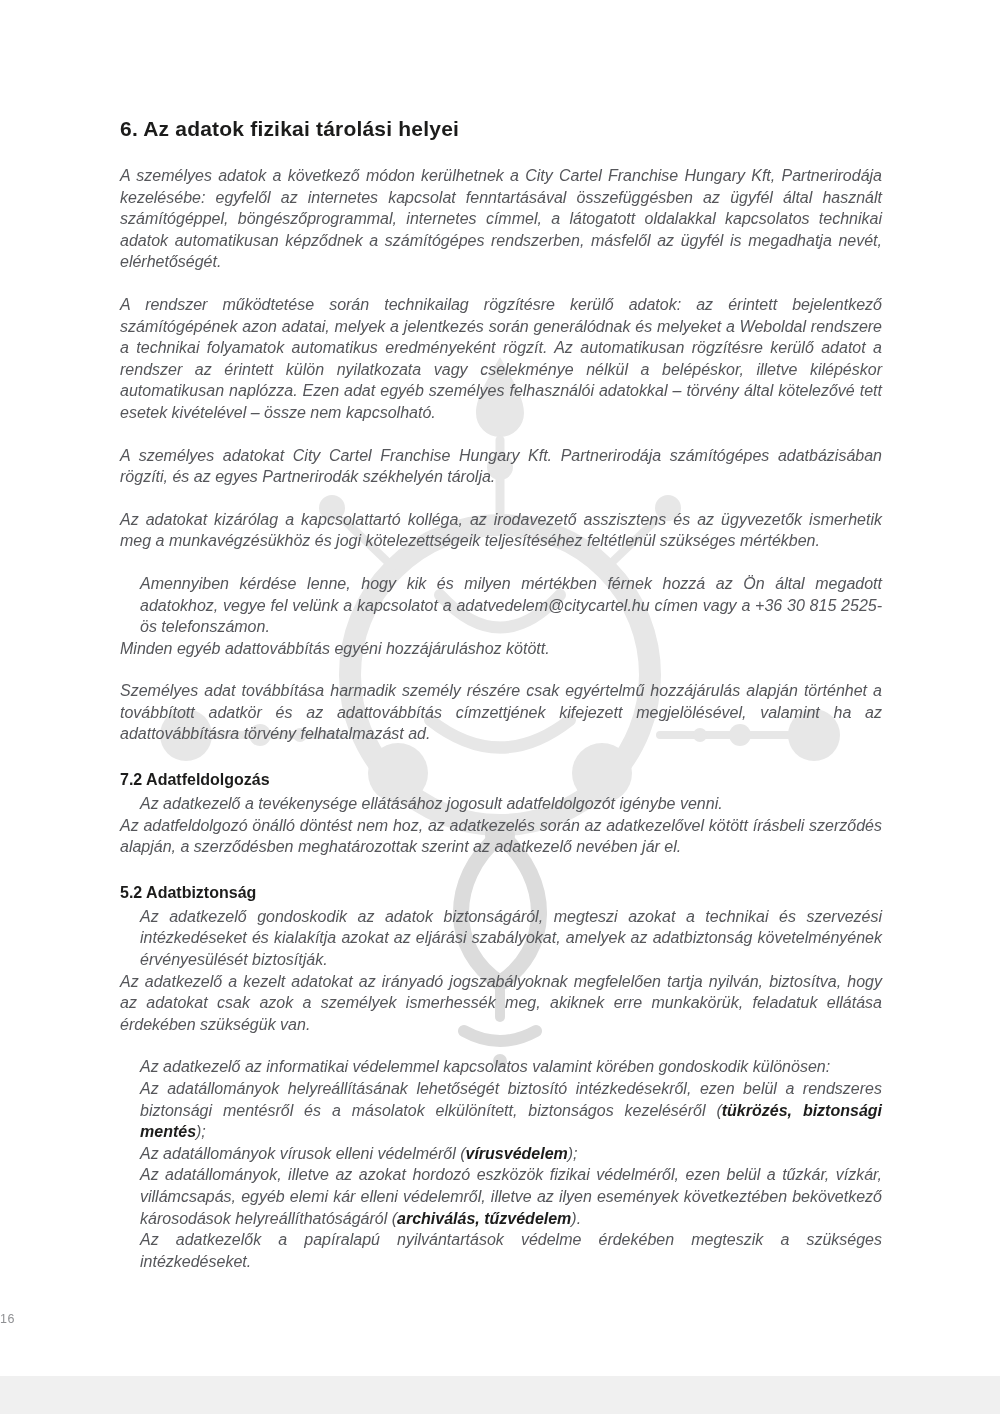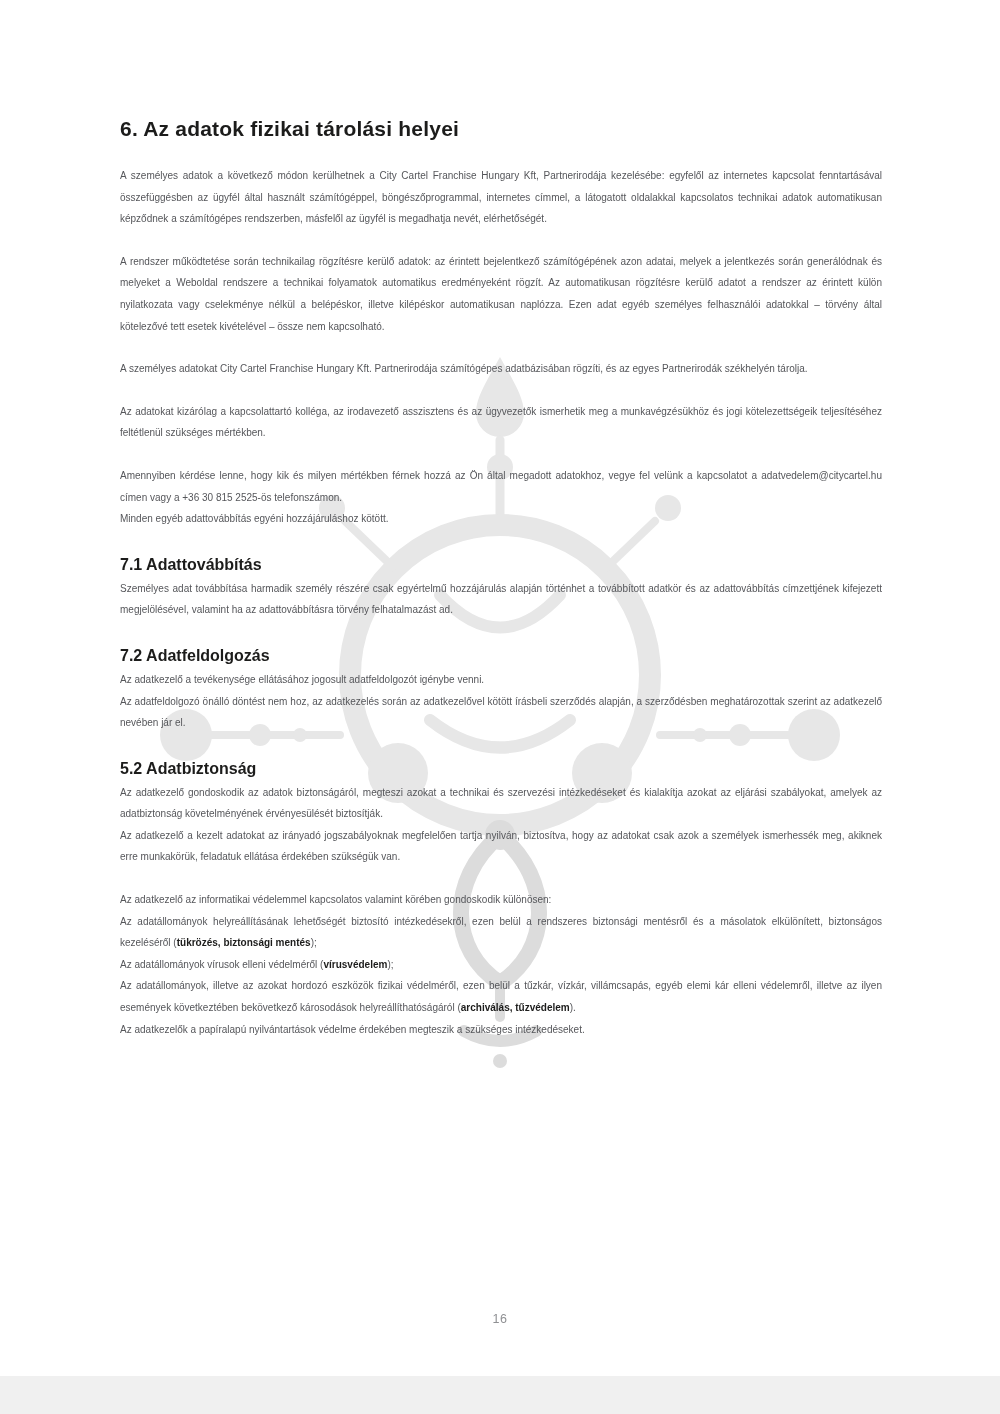--- a/index.html
+++ b/index.html
@@ -34,30 +34,31 @@
     color:var(--heading);letter-spacing:.2px;
     margin:0 0 23px 0;
   }
   h1.sec.mid{margin:26px 0 24px 0;}
   h2.sub{
     font-size:16px;line-height:21px;font-weight:bold;
     color:var(--heading);
     margin:24px 0 3px 0;
   }
   p.body{
-    font-size:10px;line-height:21.6px;
+    font-size:16px;line-height:21.6px;
     color:var(--body);
     text-align:justify;
     margin:0 0 21px 0;
+    font-style:italic;
   }
-  p.body.tight{margin-bottom:0;}
+  p.body.tight{margin-bottom:0;margin-left:20px;}
   p.body .b{font-weight:bold;color:var(--bold);}
   .page-number{
     position:absolute;left:0;right:0;top:1312px;
-    text-align:center;
+    text-align:left;
     font-size:12.5px;color:var(--pagenum);
     z-index:1;letter-spacing:.5px;
   }
 </style>
 </head>
 <body>
 
 <div class="page">
 
   <svg class="watermark" viewBox="0 0 720 800" aria-hidden="true">
@@ -106,21 +107,20 @@
 
     <p class="body">A személyes adatok a következő módon kerülhetnek a City Cartel Franchise Hungary Kft, Partnerirodája kezelésébe: egyfelől az internetes kapcsolat fenntartásával összefüggésben az ügyfél által használt számítógéppel, böngészőprogrammal, internetes címmel, a látogatott oldalakkal kapcsolatos technikai adatok automatikusan képződnek a számítógépes rendszerben, másfelől az ügyfél is megadhatja nevét, elérhetőségét.</p>
     <p class="body">A rendszer működtetése során technikailag rögzítésre kerülő adatok: az érintett bejelentkező számítógépének azon adatai, melyek a jelentkezés során generálódnak és melyeket a Weboldal rendszere a technikai folyamatok automatikus eredményeként rögzít. Az automatikusan rögzítésre kerülő adatot a rendszer az érintett külön nyilatkozata vagy cselekménye nélkül a belépéskor, illetve kilépéskor automatikusan naplózza. Ezen adat egyéb személyes felhasználói adatokkal – törvény által kötelezővé tett esetek kivételével – össze nem kapcsolható.</p>
     <p class="body">A személyes adatokat City Cartel Franchise Hungary Kft. Partnerirodája számítógépes adatbázisában rögzíti, és az egyes Partnerirodák székhelyén tárolja.</p>
 
 
     <p class="body">Az adatokat kizárólag a kapcsolattartó kolléga, az irodavezető asszisztens és az ügyvezetők ismerhetik meg a munkavégzésükhöz és jogi kötelezettségeik teljesítéséhez feltétlenül szükséges mértékben.</p>
     <p class="body tight">Amennyiben kérdése lenne, hogy kik és milyen mértékben férnek hozzá az Ön által megadott adatokhoz, vegye fel velünk a kapcsolatot a adatvedelem@citycartel.hu címen vagy a +36 30 815 2525-ös telefonszámon.</p>
     <p class="body">Minden egyéb adattovábbítás egyéni hozzájáruláshoz kötött.</p>
 
-    <h2 class="sub">7.1 Adattovábbítás</h2>
     <p class="body">Személyes adat továbbítása harmadik személy részére csak egyértelmű hozzájárulás alapján történhet a továbbított adatkör és az adattovábbítás címzettjének kifejezett megjelölésével, valamint ha az adattovábbításra törvény felhatalmazást ad.</p>
 
     <h2 class="sub">7.2 Adatfeldolgozás</h2>
     <p class="body tight">Az adatkezelő a tevékenysége ellátásához jogosult adatfeldolgozót igénybe venni.</p>
     <p class="body">Az adatfeldolgozó önálló döntést nem hoz, az adatkezelés során az adatkezelővel kötött írásbeli szerződés alapján, a szerződésben meghatározottak szerint az adatkezelő nevében jár el.</p>
 
     <h2 class="sub">5.2 Adatbiztonság</h2>
     <p class="body tight">Az adatkezelő gondoskodik az adatok biztonságáról, megteszi azokat a technikai és szervezési intézkedéseket és kialakítja azokat az eljárási szabályokat, amelyek az adatbiztonság követelményének érvényesülését biztosítják.</p>
     <p class="body">Az adatkezelő a kezelt adatokat az irányadó jogszabályoknak megfelelően tartja nyilván, biztosítva, hogy az adatokat csak azok a személyek ismerhessék meg, akiknek erre munkakörük, feladatuk ellátása érdekében szükségük van.</p>
 

